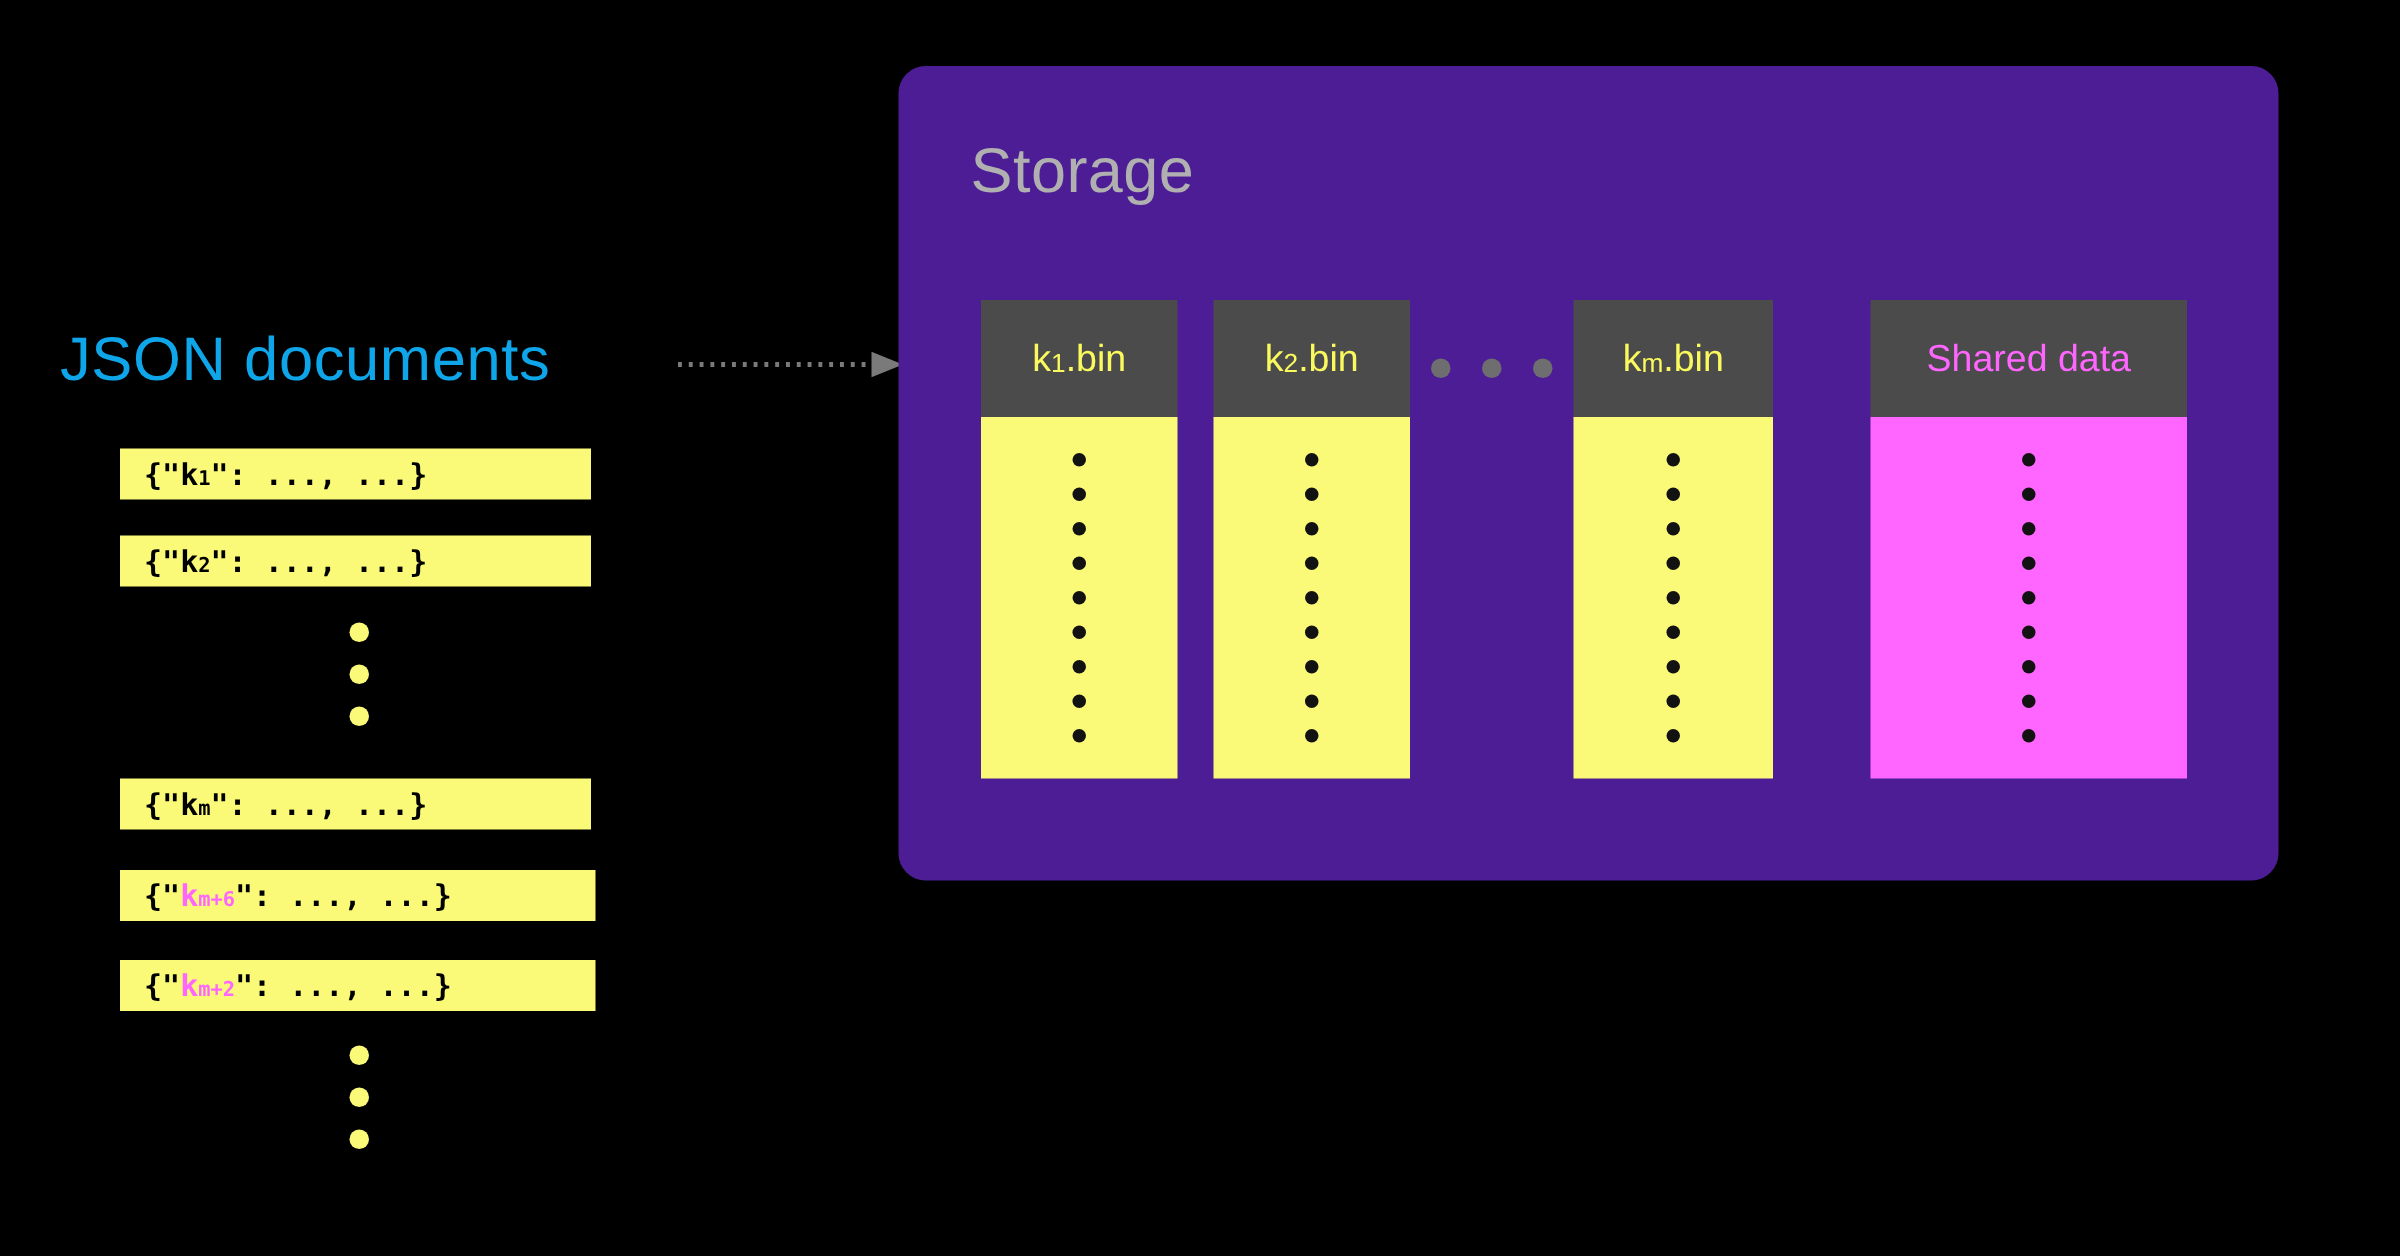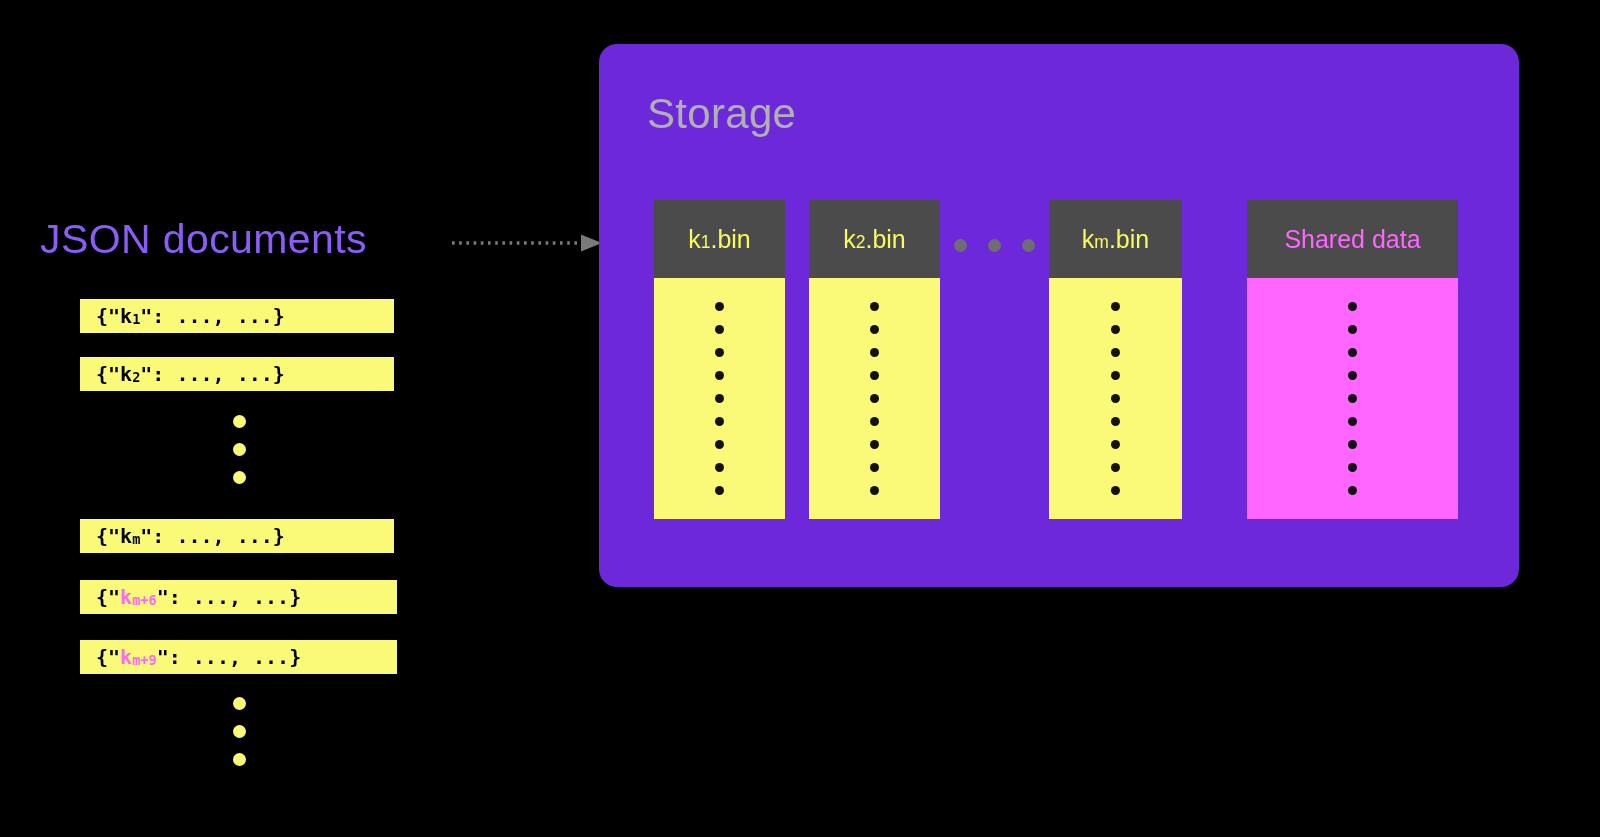--- a/index.html
+++ b/index.html
@@ -23,21 +23,21 @@
     width: 600px;
     height: 837px;
   }
 
   #json-documents-title {
     position: absolute;
     left: 40px;
     top: 216px;
     font-size: 41px;
     font-weight: 400;
-    color: #8b5cf6;
+    color: #0ea5e9;
     letter-spacing: 0.4px;
     white-space: nowrap;
   }
 
   .json-doc-box {
     position: absolute;
     left: 80px;
     height: 34px;
     background: #fafa78;
     display: flex;
@@ -83,21 +83,21 @@
     height: 22px;
   }
 
   
   #storage-panel {
     position: absolute;
     left: 599px;
     top: 44px;
     width: 920px;
     height: 543px;
-    background: #6d28d9;
+    background: #4c1d95;
     border-radius: 18px;
   }
 
   #storage-title {
     position: absolute;
     left: 48px;
     top: 46px;
     font-size: 42px;
     font-weight: 400;
     color: #b0b0b0;
@@ -196,21 +196,21 @@
   <div class="json-doc-box" style="top:580px; width:317px;">
     <span>{"</span>
       <span class="key-magenta">k</span>
       <sub class="key-magenta">m+6</sub>
       <span>": ...,  ...}</span>
   </div>
 
   <div class="json-doc-box" style="top:640px; width:317px;">
     <span>{"</span>
       <span class="key-magenta">k</span>
-      <sub class="key-magenta">m+9</sub>
+      <sub class="key-magenta">m+2</sub>
       <span>": ...,  ...}</span>
   </div>
 
   <div class="vdots-yellow" style="left:233px; top:697px;">
     <span class="dot"></span>
     <span class="dot"></span>
     <span class="dot"></span>
   </div>
 </div>
 

